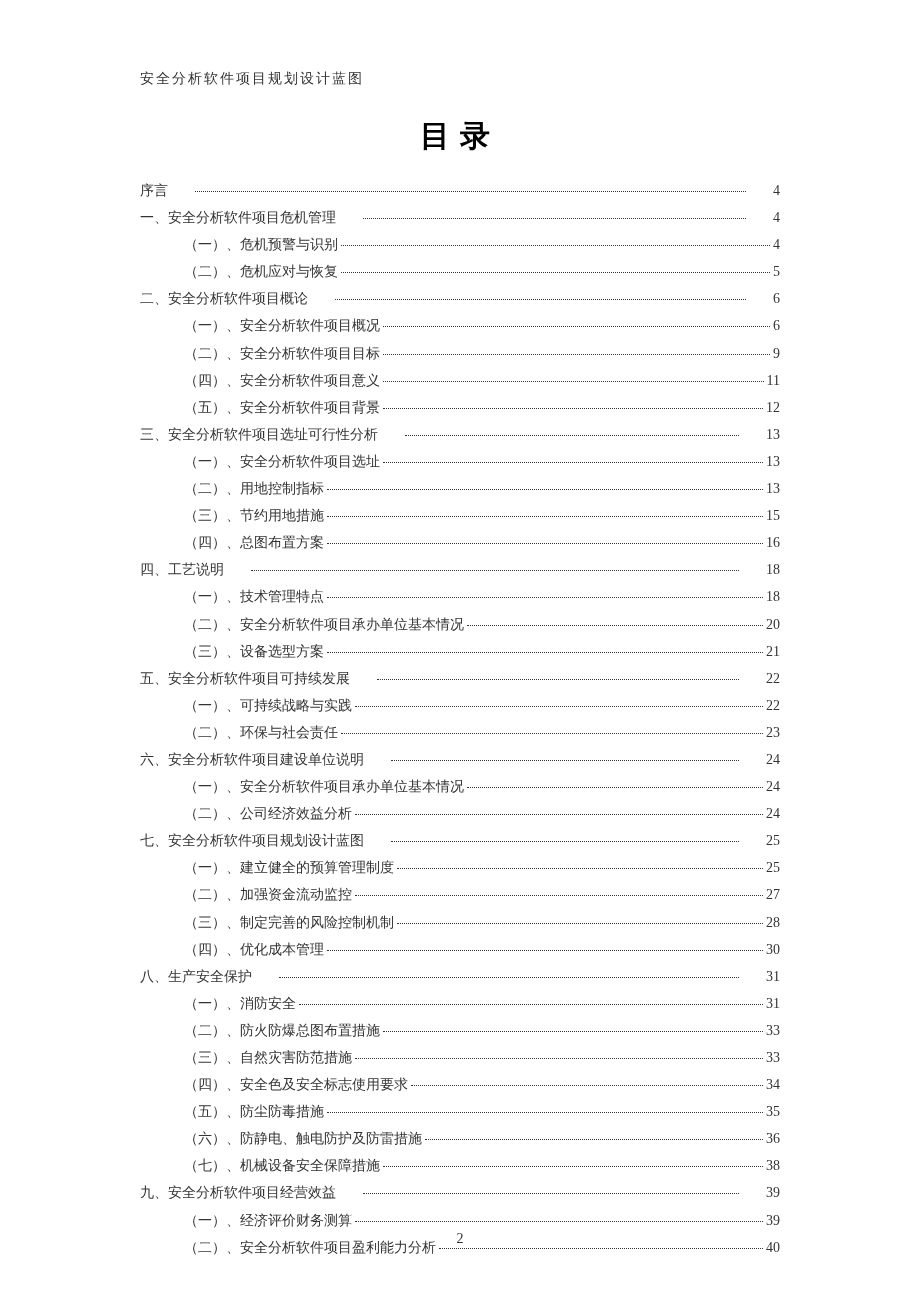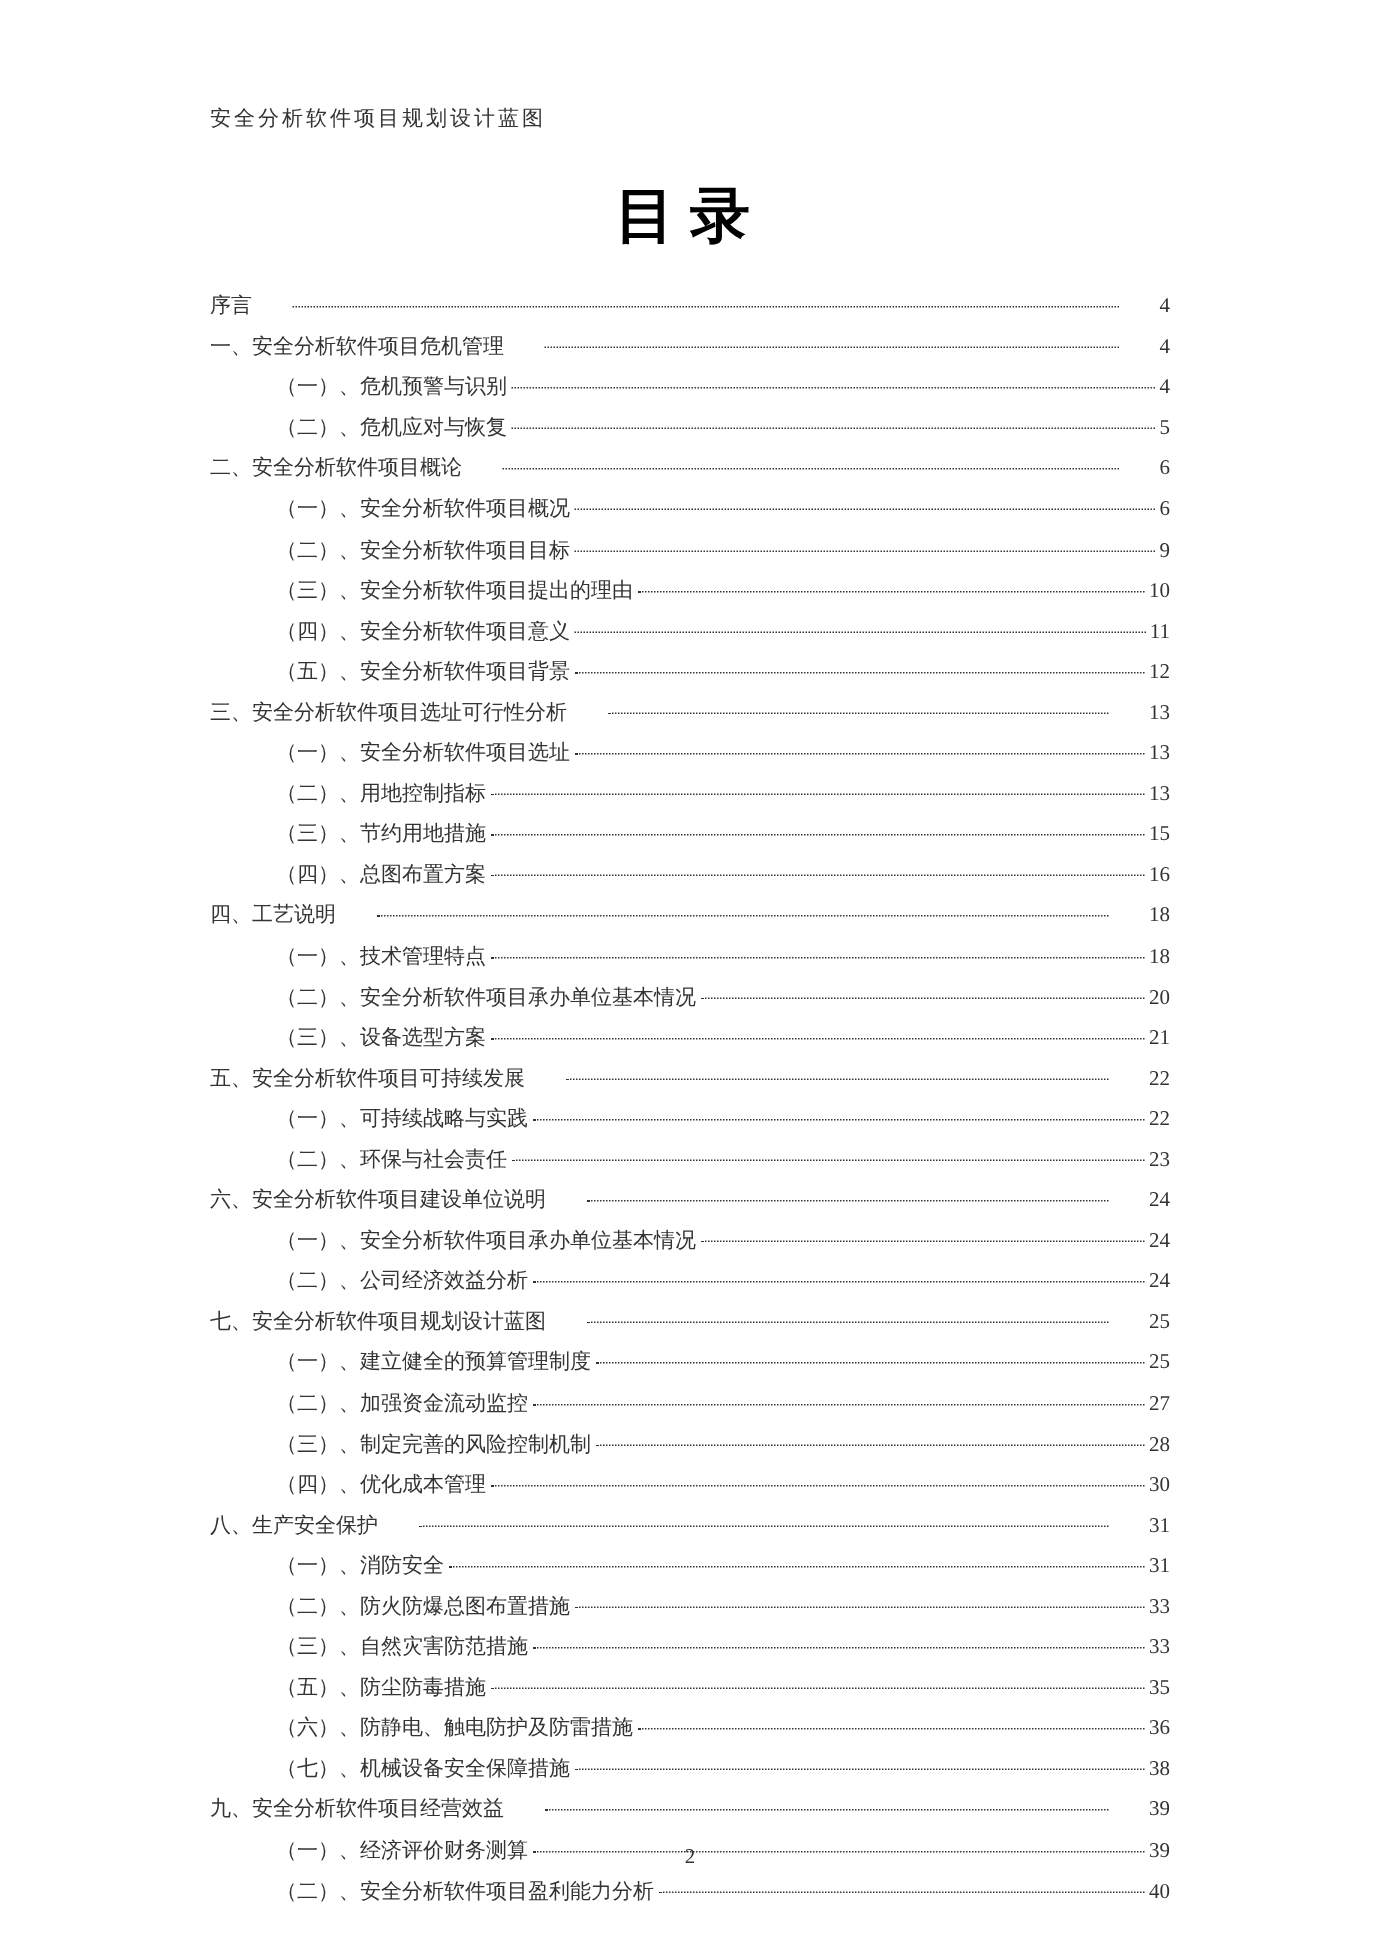--- a/index.html
+++ b/index.html
@@ -18,21 +18,21 @@
       padding: 70px 140px 40px 140px;
     }
     .header-title {
       font-size: 14px;
       letter-spacing: 2px;
       color: #333;
       margin-bottom: 28px;
     }
     .main-title {
       text-align: center;
-      font-size: 40px;
+      font-size: 30px;
       font-weight: bold;
       letter-spacing: 10px;
       color: #000;
       margin-bottom: 24px;
     }
     .toc {
       font-size: 14px;
       color: #333;
     }
     .toc-entry {
@@ -110,25 +110,20 @@
         <span class="toc-label">（一）、安全分析软件项目概况</span>
         <span class="toc-dots"></span>
         <span class="toc-page">6</span>
       </div>
       <div class="toc-entry level-1">
         <span class="toc-label">（二）、安全分析软件项目目标</span>
         <span class="toc-dots"></span>
         <span class="toc-page">9</span>
       </div>
       <div class="toc-entry level-1">
-        <span class="toc-label">（三）、安全分析软件项目提出的理由</span>
-        <span class="toc-dots"></span>
-        <span class="toc-page">10</span>
-      </div>
-      <div class="toc-entry level-1">
         <span class="toc-label">（四）、安全分析软件项目意义</span>
         <span class="toc-dots"></span>
         <span class="toc-page">11</span>
       </div>
       <div class="toc-entry level-1">
         <span class="toc-label">（五）、安全分析软件项目背景</span>
         <span class="toc-dots"></span>
         <span class="toc-page">12</span>
       </div>
       <div class="toc-entry level-0">
@@ -243,20 +238,25 @@
       </div>
       <div class="toc-entry level-1">
         <span class="toc-label">（二）、防火防爆总图布置措施</span>
         <span class="toc-dots"></span>
         <span class="toc-page">33</span>
       </div>
       <div class="toc-entry level-1">
         <span class="toc-label">（三）、自然灾害防范措施</span>
         <span class="toc-dots"></span>
         <span class="toc-page">33</span>
+      </div>
+      <div class="toc-entry level-1">
+        <span class="toc-label">（四）、安全色及安全标志使用要求</span>
+        <span class="toc-dots"></span>
+        <span class="toc-page">34</span>
       </div>
       <div class="toc-entry level-1">
         <span class="toc-label">（五）、防尘防毒措施</span>
         <span class="toc-dots"></span>
         <span class="toc-page">35</span>
       </div>
       <div class="toc-entry level-1">
         <span class="toc-label">（六）、防静电、触电防护及防雷措施</span>
         <span class="toc-dots"></span>
         <span class="toc-page">36</span>

